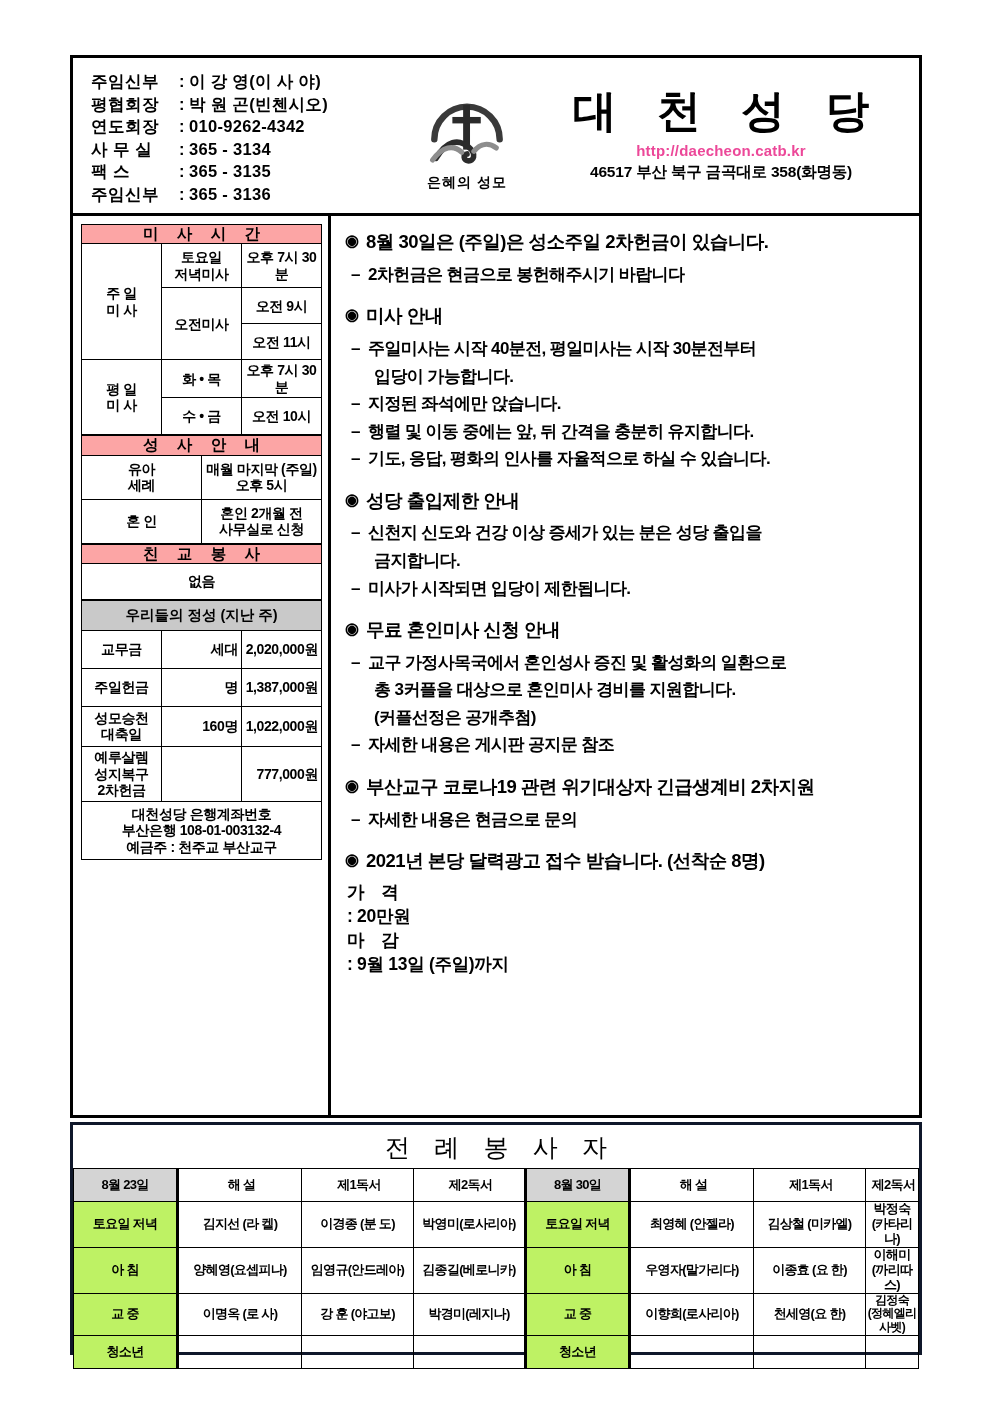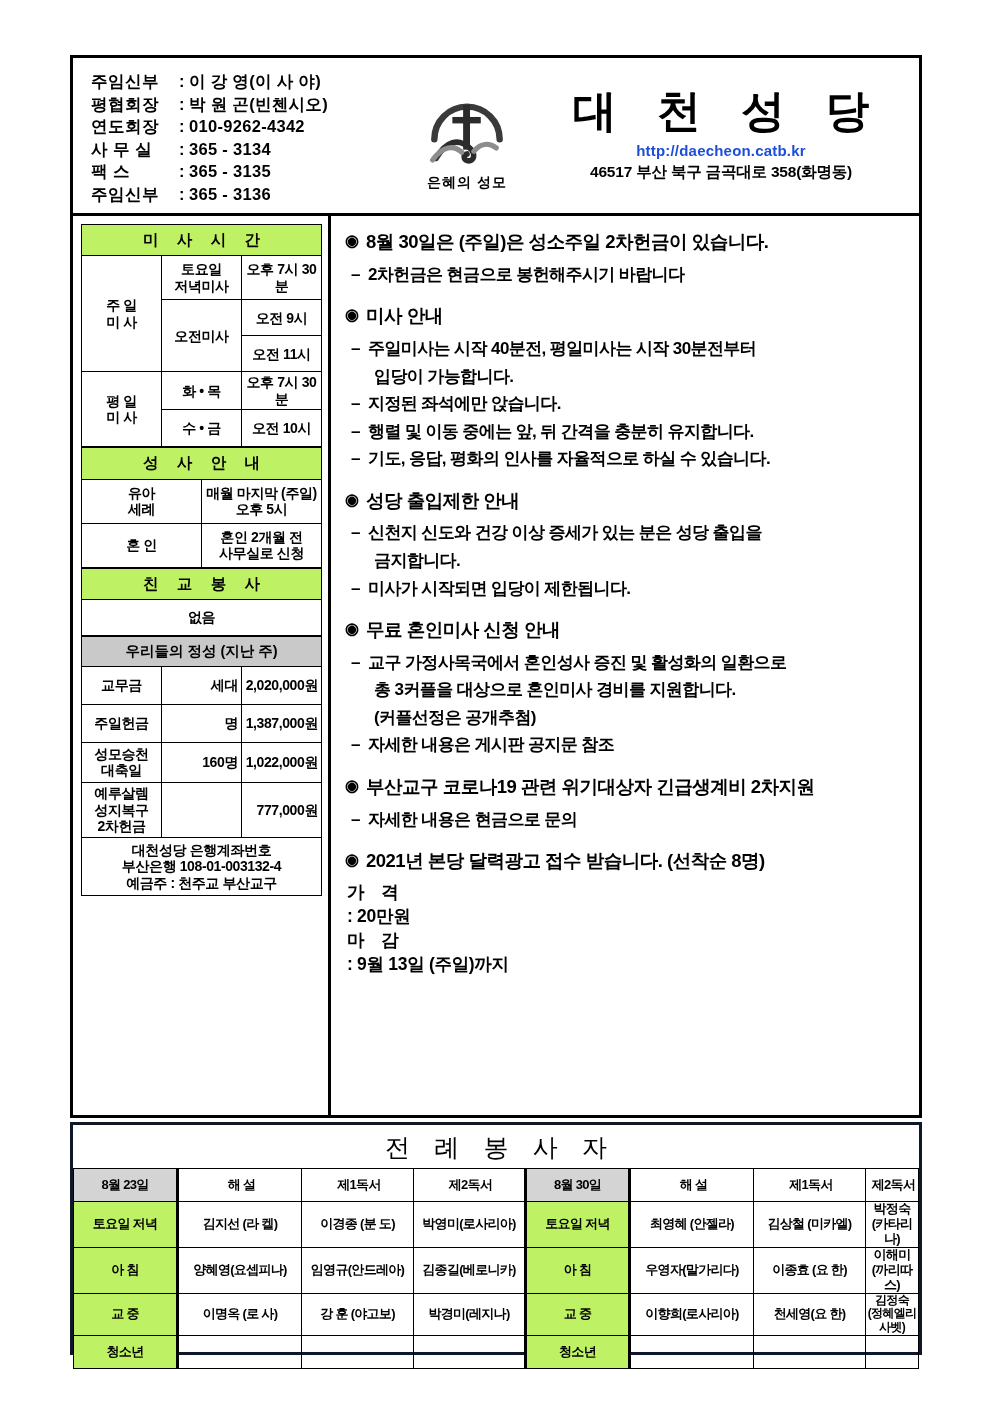--- a/index.html
+++ b/index.html
@@ -107,24 +107,24 @@
     border: 1.5px solid #000;
     text-align: center;
     vertical-align: middle;
     font-weight: bold;
     font-size: 14px;
     padding: 2px 1px;
     line-height: 1.18;
     letter-spacing: -0.4px;
   }
   .sec-head {
-    background: #bef264;
+    background: #fca5a5;
     font-size: 15.5px !important;
     letter-spacing: 7px !important;
-    padding: 6px 0 !important;
+    padding: 0 0 !important;
     text-indent: 7px;
   }
   .sec-head-tight {
     background: #c9c9c9;
     font-size: 14.5px !important;
     letter-spacing: 0px !important;
     padding: 6px 0 !important;
   }
   .vlabel { font-size: 14.5px; letter-spacing: 2px; }
   .cell-sm { font-size: 13.5px; }
@@ -271,21 +271,21 @@
           <rect x="33" y="36" width="33" height="7.5" fill="#2b2b2b"></rect>
           <path d="M14 84 C26 64 40 60 53 72 C61 79 58 88 51 87 C46 86 45 80 50 79" fill="none" stroke="#2b2b2b" stroke-width="6.5" stroke-linecap="round"></path>
           <path d="M10 86 C22 70 34 68 44 77" fill="none" stroke="#8d8d8d" stroke-width="6" stroke-linecap="round"></path>
           <path d="M58 76 C66 66 76 66 84 72" fill="none" stroke="#8d8d8d" stroke-width="6" stroke-linecap="round"></path>
         </svg>
         <div class="logo-caption">은혜의 성모</div>
       </div>
 
       <div class="header-title">
         <div class="church-name">대 천 성 당</div>
-        <div class="church-url" style="color: #1d4ed8;">http://daecheon.catb.kr</div>
+        <div class="church-url" style="color: #ec4899;">http://daecheon.catb.kr</div>
         <div class="church-addr">46517 부산 북구 금곡대로 358(화명동)</div>
       </div>
     </div>
 
     <div class="body-split">
 
       <div class="col-left">
 
         <table class="lt">
           <tbody>

